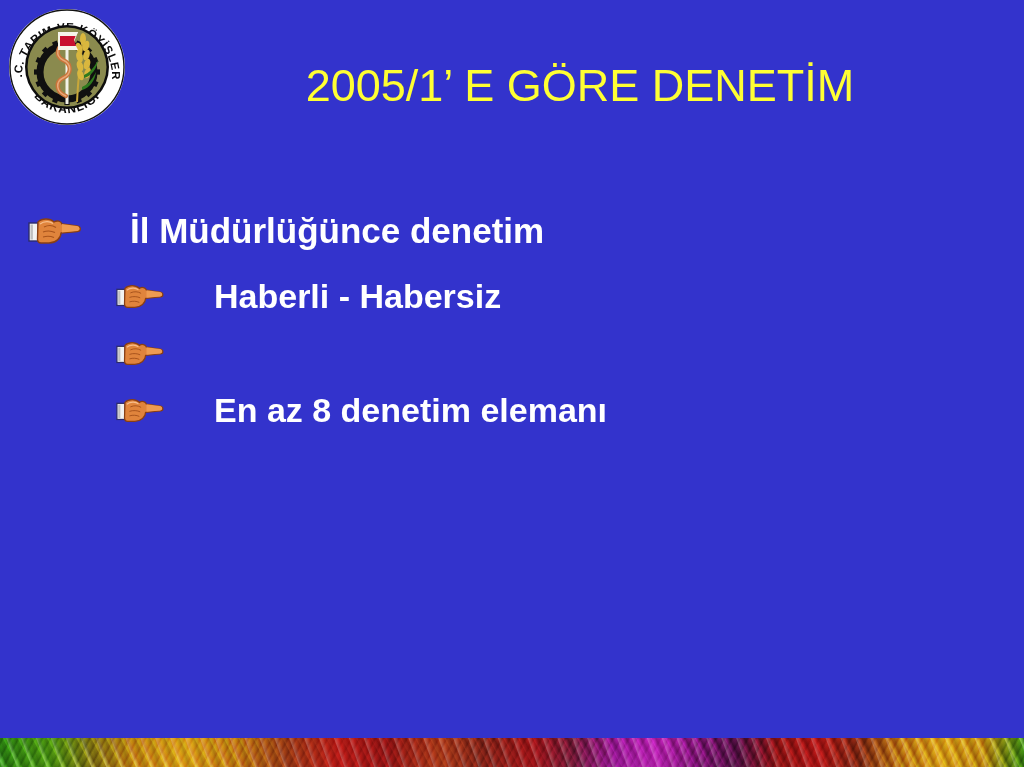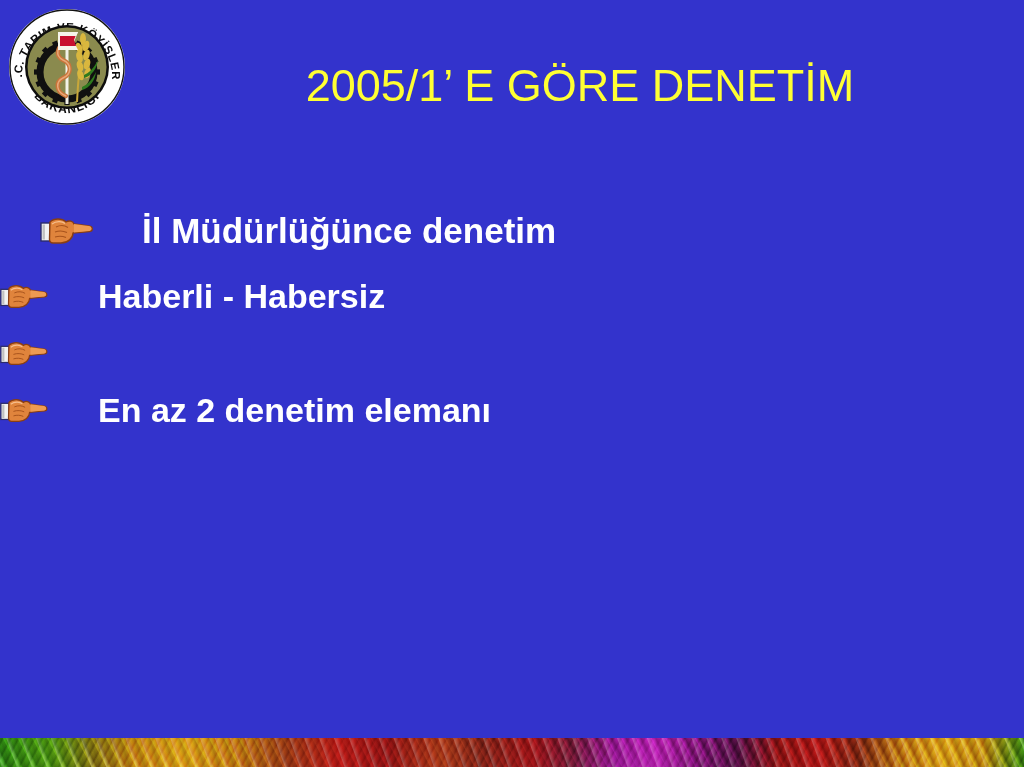--- a/index.html
+++ b/index.html
@@ -53,22 +53,22 @@
     left: 0;
     top: 212px;
     width: 1024px;
   }
   .bullet-row {
     position: relative;
     display: flex;
     align-items: center;
     white-space: nowrap;
   }
-  .bullet-row.level-1 { padding-left: 40px; margin-bottom: 27px; }
-  .bullet-row.level-2 { margin-bottom: 22px; }
+  .bullet-row.level-1 { padding-left: 28px; margin-bottom: 27px; }
+  .bullet-row.level-2 { padding-left: 116px; margin-bottom: 22px; }
 
   .hand-icon {
     flex: 0 0 auto;
     display: inline-block;
     line-height: 0;
   }
   .bullet-row.level-1 .hand-icon { width: 58px; height: 36px; }
   .bullet-row.level-2 .hand-icon { width: 52px; height: 33px; }
   .hand-icon svg { display: block; width: 100%; height: 100%; }
 
@@ -296,21 +296,21 @@
           <rect x="2.5" y="11.5" width="2.4" height="15" fill="#BFBFBF"></rect>
           <path d="M10,9 C14,5 22,5 26,9 C29,7 33,8 34,11 L49,13 C53,13.5 53.5,18 49.5,18.5 L33,20
                    C33,25 28,30 21,30 L13,30 C10.5,30 9.5,28 9.5,26 Z" fill="#E0843C" stroke="#8A3F12" stroke-width="1.4" stroke-linejoin="round"></path>
           <path d="M34,11 L49,13 C52,13.4 52.4,17.4 49.4,17.9 L34,19.4 Z" fill="#EE9B52"></path>
           <path d="M16,14 C20,12 25,12.5 28,14.5" stroke="#A8531C" stroke-width="1.1" fill="none"></path>
           <path d="M15,19 C19,17.5 24,18 27,19.5" stroke="#A8531C" stroke-width="1.1" fill="none"></path>
           <path d="M15,24 C19,22.8 23,23.2 26,24.6" stroke="#A8531C" stroke-width="1.1" fill="none"></path>
           <path d="M12,11 C16,8 22,8 25,10.5" stroke="#F6BE8C" stroke-width="1.2" fill="none"></path>
         </svg>
       </span>
-      <span class="bullet-text">En az 2 denetim elemanı</span>
+      <span class="bullet-text">En az 8 denetim elemanı</span>
     </div>
 
   </div>
 
   <div id="bottom-band">
     <div class="band-base"></div>
     <div class="band-streaks"></div>
     <div class="band-streaks2"></div>
   </div>
 

